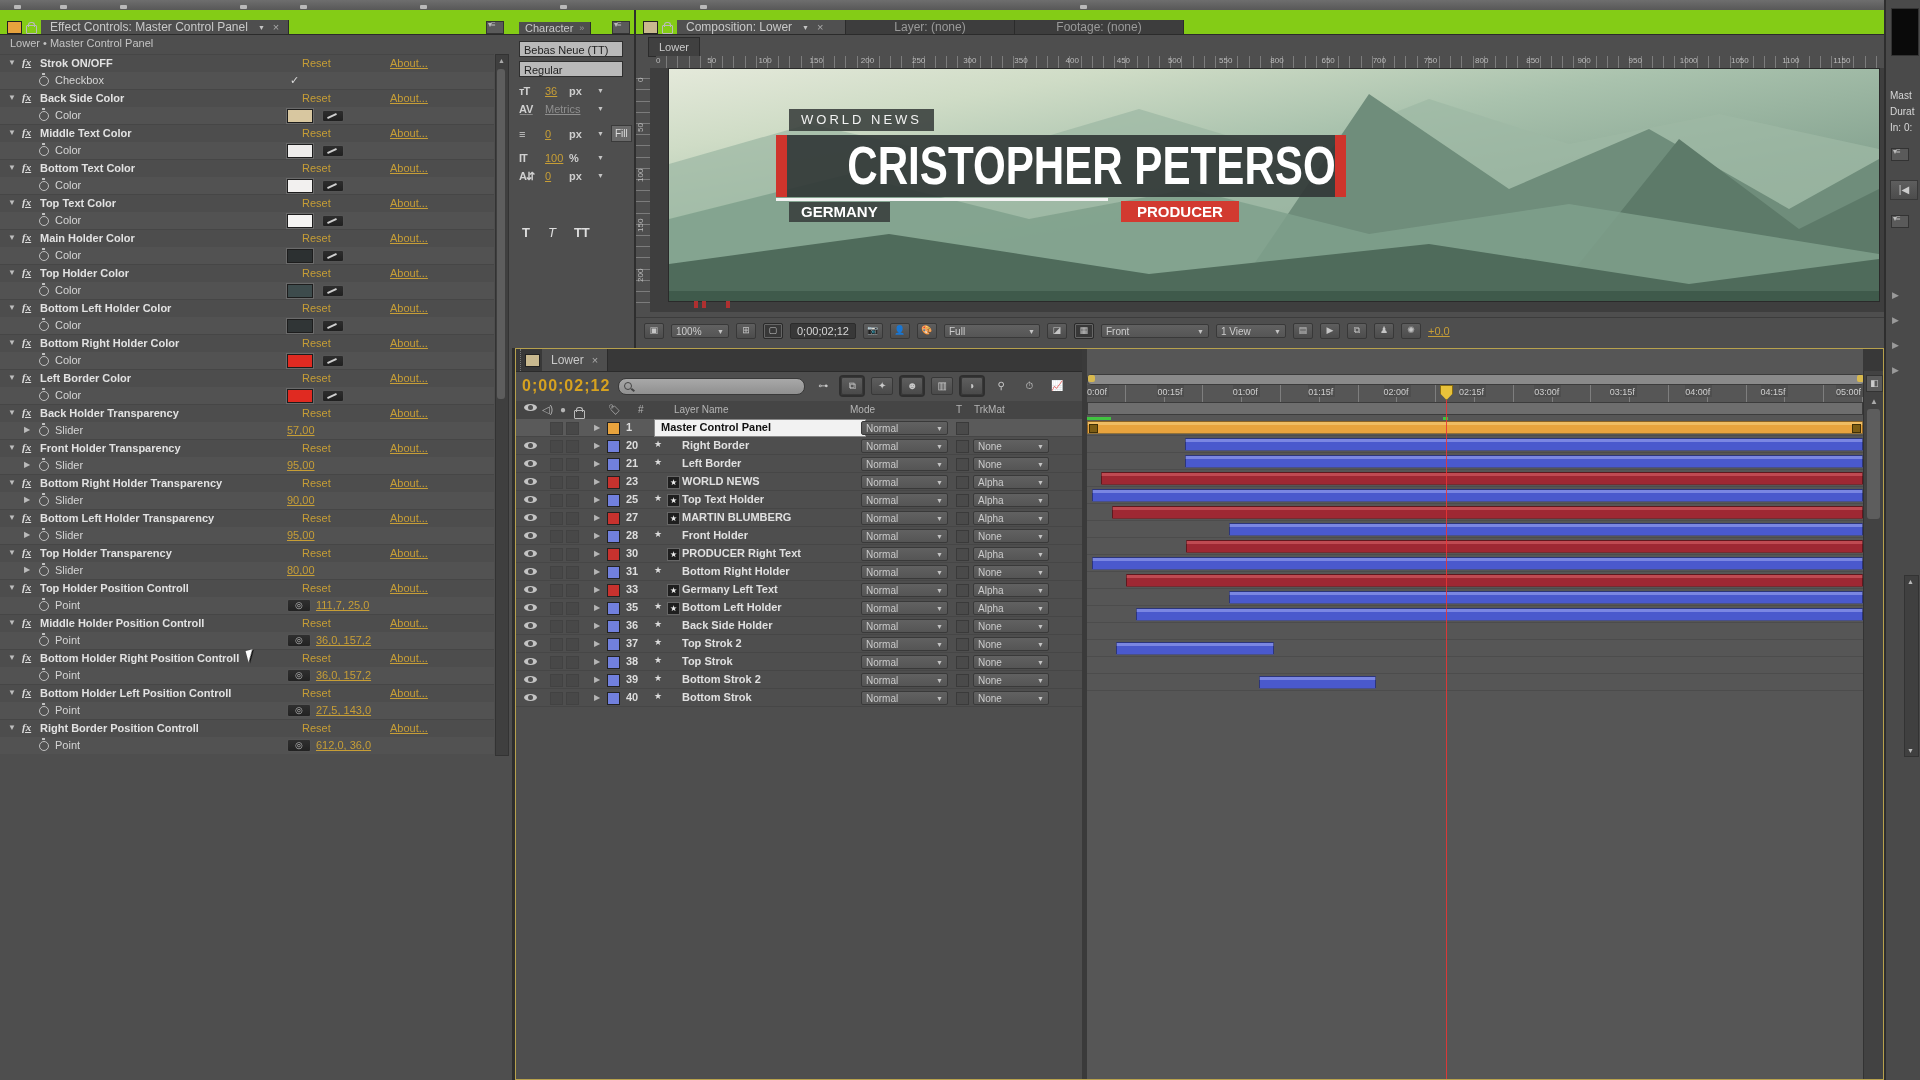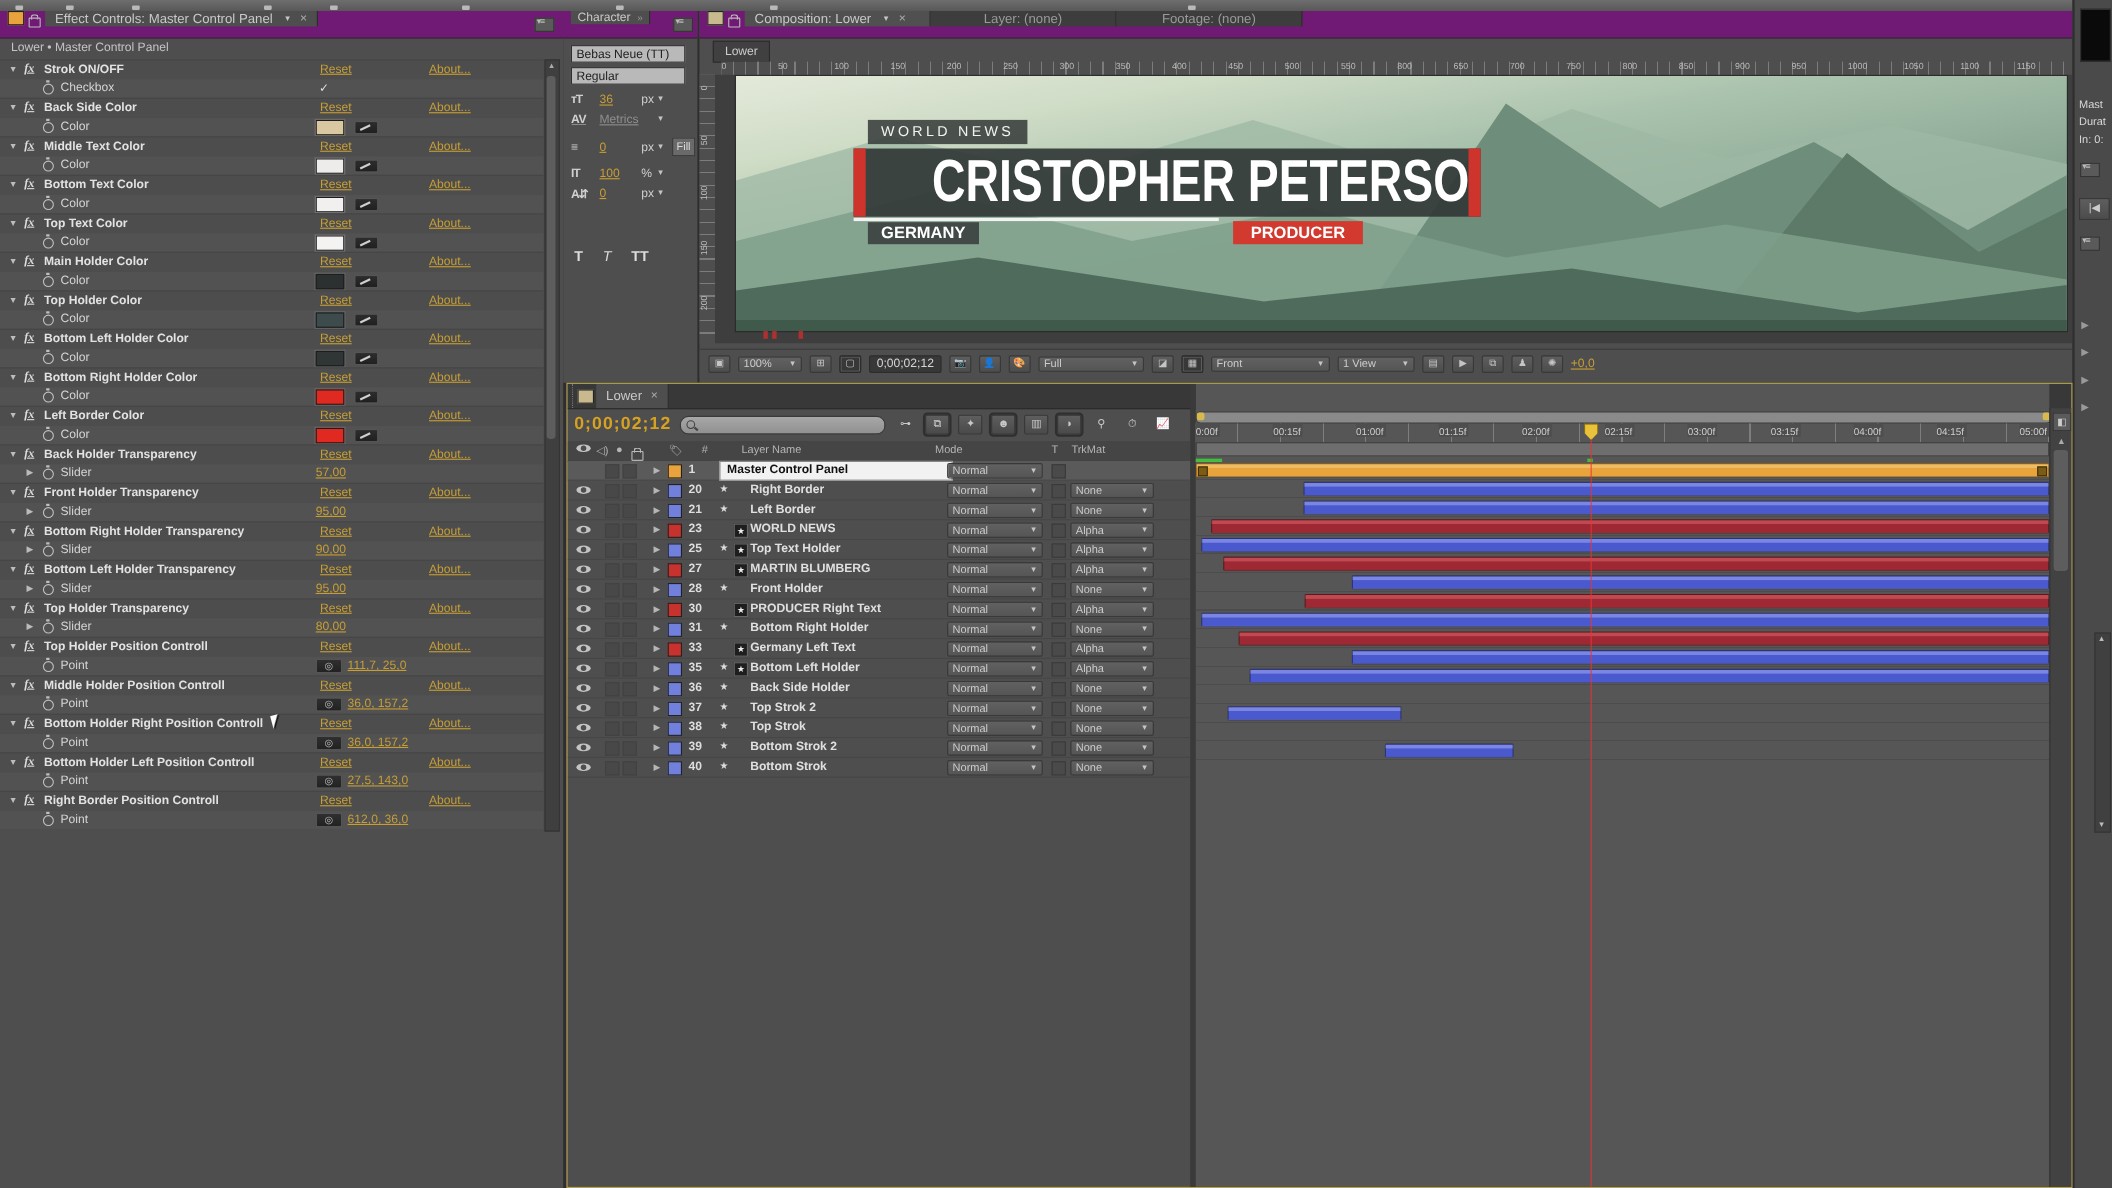--- a/index.html
+++ b/index.html
@@ -3,21 +3,21 @@
 <meta charset="utf-8">
 <style>
   html,body{margin:0;padding:0;background:#2e2e2e;}
   #screen{position:relative;width:1920px;height:1080px;overflow:hidden;background:#3a3a3a;
     font-family:"Liberation Sans",sans-serif;color:#ccc;-webkit-font-smoothing:antialiased;}
   .panel{position:absolute;background:#4e4e4e;}
   
   #top-strip{left:0;top:0;width:1920px;height:10px;background:linear-gradient(#6e6e6e,#585858);overflow:hidden;}
   #top-strip .nub{position:absolute;bottom:1px;width:7px;height:4px;background:#cfcfcf;opacity:.8;border-radius:1px;}
   
-  .tabbar{position:absolute;left:0;top:0;right:0;height:24px;background:#701a75;border-bottom:1px solid #2b2b2b;display:flex;align-items:flex-start;}
+  .tabbar{position:absolute;left:0;top:0;right:0;height:24px;background:#84cc16;border-bottom:1px solid #2b2b2b;display:flex;align-items:flex-end;}
   .tab{display:flex;align-items:center;gap:6px;padding:0 9px;background:#505050;color:#c9c9c9;font-size:12px;border-right:1px solid #2b2b2b;white-space:nowrap;}
   .tab.inactive{background:#3d3d3d;color:#9a9a9a;justify-content:center;}
   .grip{width:4px;border-right:1px dotted #777;margin-right:2px;}
   .tab-swatch{width:13px;height:11px;background:#c9b98f;border:1px solid #222;}
   .lock-ic{width:9px;height:7px;border:1px solid #bbb;border-radius:1px;position:relative;margin-top:3px;}
   .lock-ic:before{content:"";position:absolute;left:1px;top:-4px;width:5px;height:4px;border:1px solid #bbb;border-bottom:none;border-radius:3px 3px 0 0;}
   .dda{font-size:7px;color:#c5c5c5;margin-left:4px;}
   .x-ic{color:#aaa;font-size:11px;margin-left:2px;}
   .pmenu{width:16px;height:11px;background:#5a5a5a;border:1px solid #333;position:relative;}
   .pmenu:before{content:"▾≡";position:absolute;left:1px;top:-2px;font-size:8px;color:#bbb;letter-spacing:-1px;}
@@ -26,21 +26,21 @@
   #fx-panel{left:0;top:10px;width:512px;height:1070px;border-right:3px solid #2e2e2e;}
   #fx-panel .tabbar .tab{background:#4e4e4e;}
   #fx-bread{position:absolute;left:10px;top:27px;font-size:11px;color:#c4c4c4;}
   #fx-rows{position:absolute;left:0;top:44px;width:494px;}
   .fxh,.fxp{position:relative;height:17px;font-size:11px;}
   .fxh{background:#4d4d4d;border-top:1px solid #464646;}
   .fxp{background:#525252;}
   .fxh .tri{position:absolute;left:8px;top:3px;font-size:8px;color:#bdbdbd;}
   .fxi{position:absolute;left:22px;top:1px;font-family:"Liberation Serif",serif;font-style:italic;font-weight:700;color:#ddd;font-size:11px;text-decoration:underline;}
   .fxn{position:absolute;left:40px;top:2px;font-weight:700;color:#e2e2e2;}
-  .rst{position:absolute;left:291px;top:2px;color:#c79e36;text-decoration:underline;}
+  .rst{position:absolute;left:302px;top:2px;color:#c79e36;}
   .abt{position:absolute;left:390px;top:2px;color:#c79e36;text-decoration:underline;}
   .fxp .exp{position:absolute;left:24px;top:3px;font-size:8px;color:#bbb;}
   .swico{position:absolute;left:39px;top:4px;width:8px;height:8px;border:1px solid #c0c0c0;border-radius:50%;}
   .swico:before{content:"";position:absolute;left:2px;top:-4px;width:3px;height:2px;background:#c0c0c0;}
   .pn{position:absolute;left:55px;top:2px;color:#d5d5d5;}
   .chk{position:absolute;left:290px;top:2px;color:#ddd;font-size:11px;}
   .swatch{position:absolute;left:287px;top:2px;width:24px;height:12px;border:1px solid #1d1d1d;box-shadow:0 0 0 1px #6a6a6a;}
   .eyedrop{position:absolute;left:322px;top:3px;width:20px;height:10px;background:linear-gradient(#2d2d2d,#202020);border:1px solid #555;border-radius:2px;}
   .eyedrop:before{content:"";position:absolute;left:4px;top:4px;width:10px;height:2px;background:#cfcfcf;transform:rotate(-25deg);}
   .hot{position:absolute;left:287px;top:2px;color:#c79e36;text-decoration:underline;}
@@ -49,21 +49,21 @@
   #fx-scroll{position:absolute;right:3px;top:44px;width:12px;height:700px;background:#3f3f3f;border:1px solid #333;}
   #fx-scroll .up{position:absolute;top:2px;left:2px;font-size:7px;color:#aaa;}
   #fx-scroll .thumb{position:absolute;top:14px;left:1px;width:8px;height:330px;background:#5d5d5d;border-radius:3px;}
   
   #char-panel{left:512px;top:10px;width:124px;height:338px;border-right:2px solid #2e2e2e;box-sizing:border-box;}
   #char-panel .tab{font-size:11px;padding:0 6px;}
   .char-field{position:absolute;left:7px;width:104px;height:16px;background:#b9b9b9;border:1px solid #2f2f2f;color:#222;font-size:11px;line-height:16px;padding:0 4px;box-sizing:border-box;}
   .char-row{position:absolute;left:7px;width:112px;height:18px;font-size:11px;}
   .char-row .cic{position:absolute;left:0;top:1px;color:#d0d0d0;font-size:11px;font-weight:700;letter-spacing:-1px;}
   .char-row .cval{position:absolute;left:26px;top:1px;color:#c79e36;text-decoration:underline;}
-  .char-row .cunit{position:absolute;left:64px;top:1px;color:#cfcfcf;}
+  .char-row .cunit{position:absolute;left:50px;top:1px;color:#cfcfcf;font-weight:bold;}
   .char-row .cdd{position:absolute;left:78px;top:3px;font-size:7px;color:#c5c5c5;}
   .char-row .gray{color:#8f8f8f;}
   .char-btnrow{position:absolute;left:10px;bottom:108px;display:flex;gap:18px;font-size:13px;color:#ddd;}
   .fillbtn{position:absolute;left:92px;top:-2px;height:15px;padding:0 3px;background:#6a6a6a;border:1px solid #3a3a3a;font-size:10px;color:#ddd;line-height:15px;}
   
   #comp-panel{left:636px;top:10px;width:1248px;height:338px;}
   #comp-panel .tabbar .tab{min-width:150px;}
   #comp-subtab{position:absolute;left:12px;top:27px;height:18px;padding:0 10px;background:#404040;border:1px solid #2b2b2b;color:#ccc;font-size:11px;line-height:18px;}
   #comp-hruler{position:absolute;left:20px;top:46px;width:1222px;height:12px;overflow:hidden;color:#bbb;font-size:8px;
      background:repeating-linear-gradient(to right,#4e4e4e 0 10.2px,#7c7c7c 10.2px 11.2px);}

